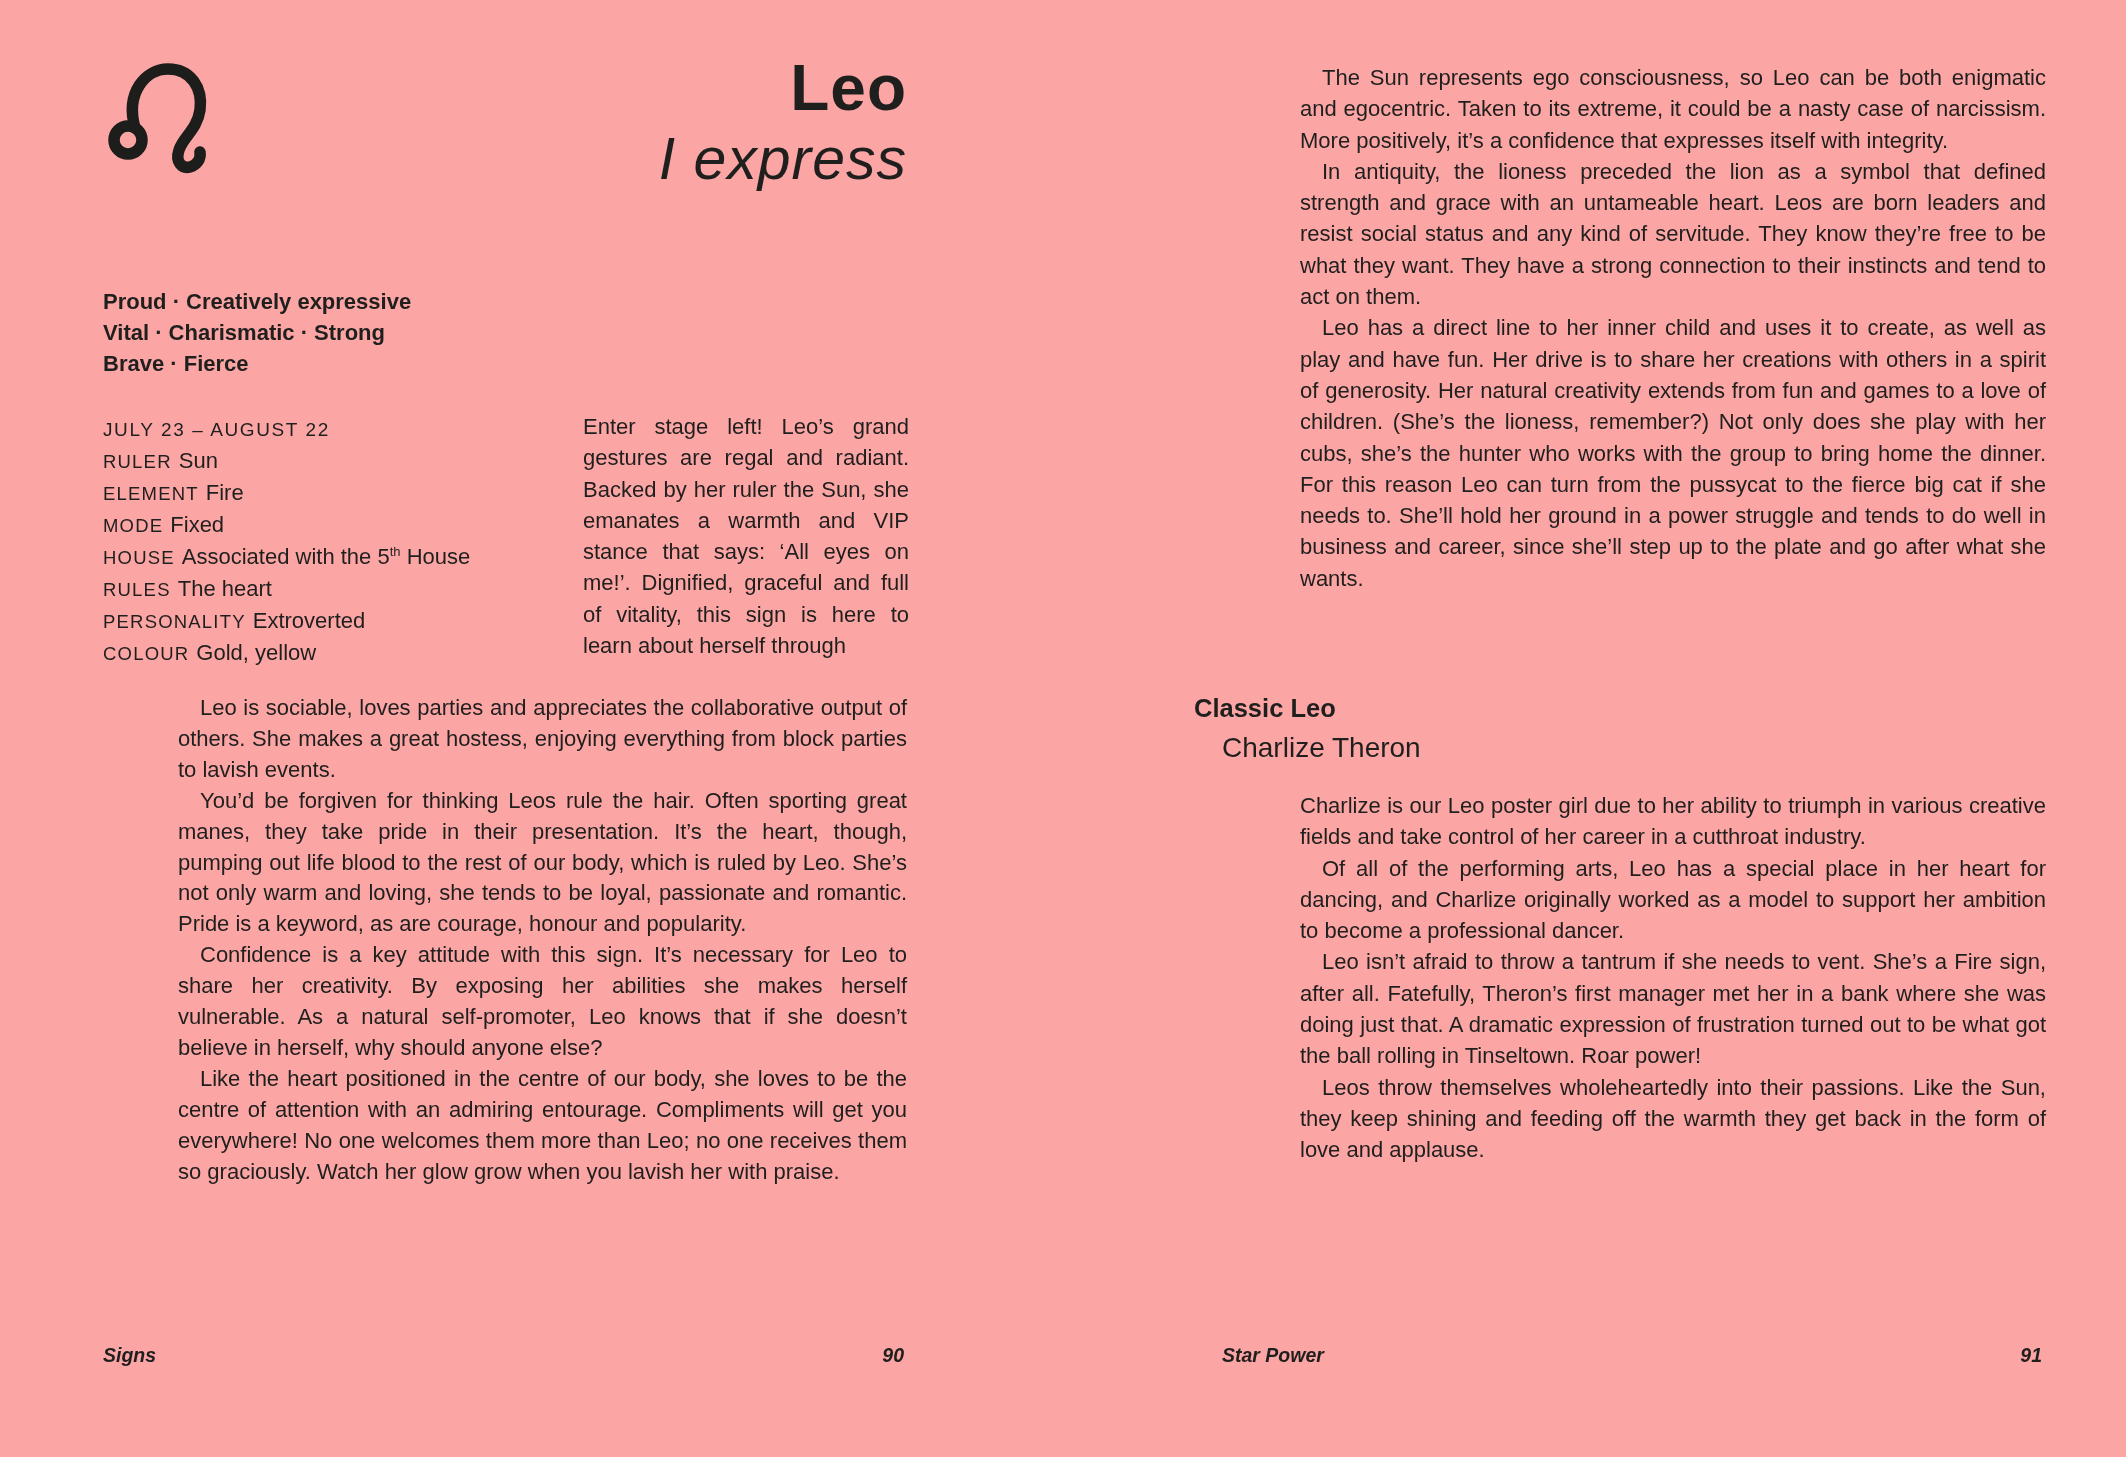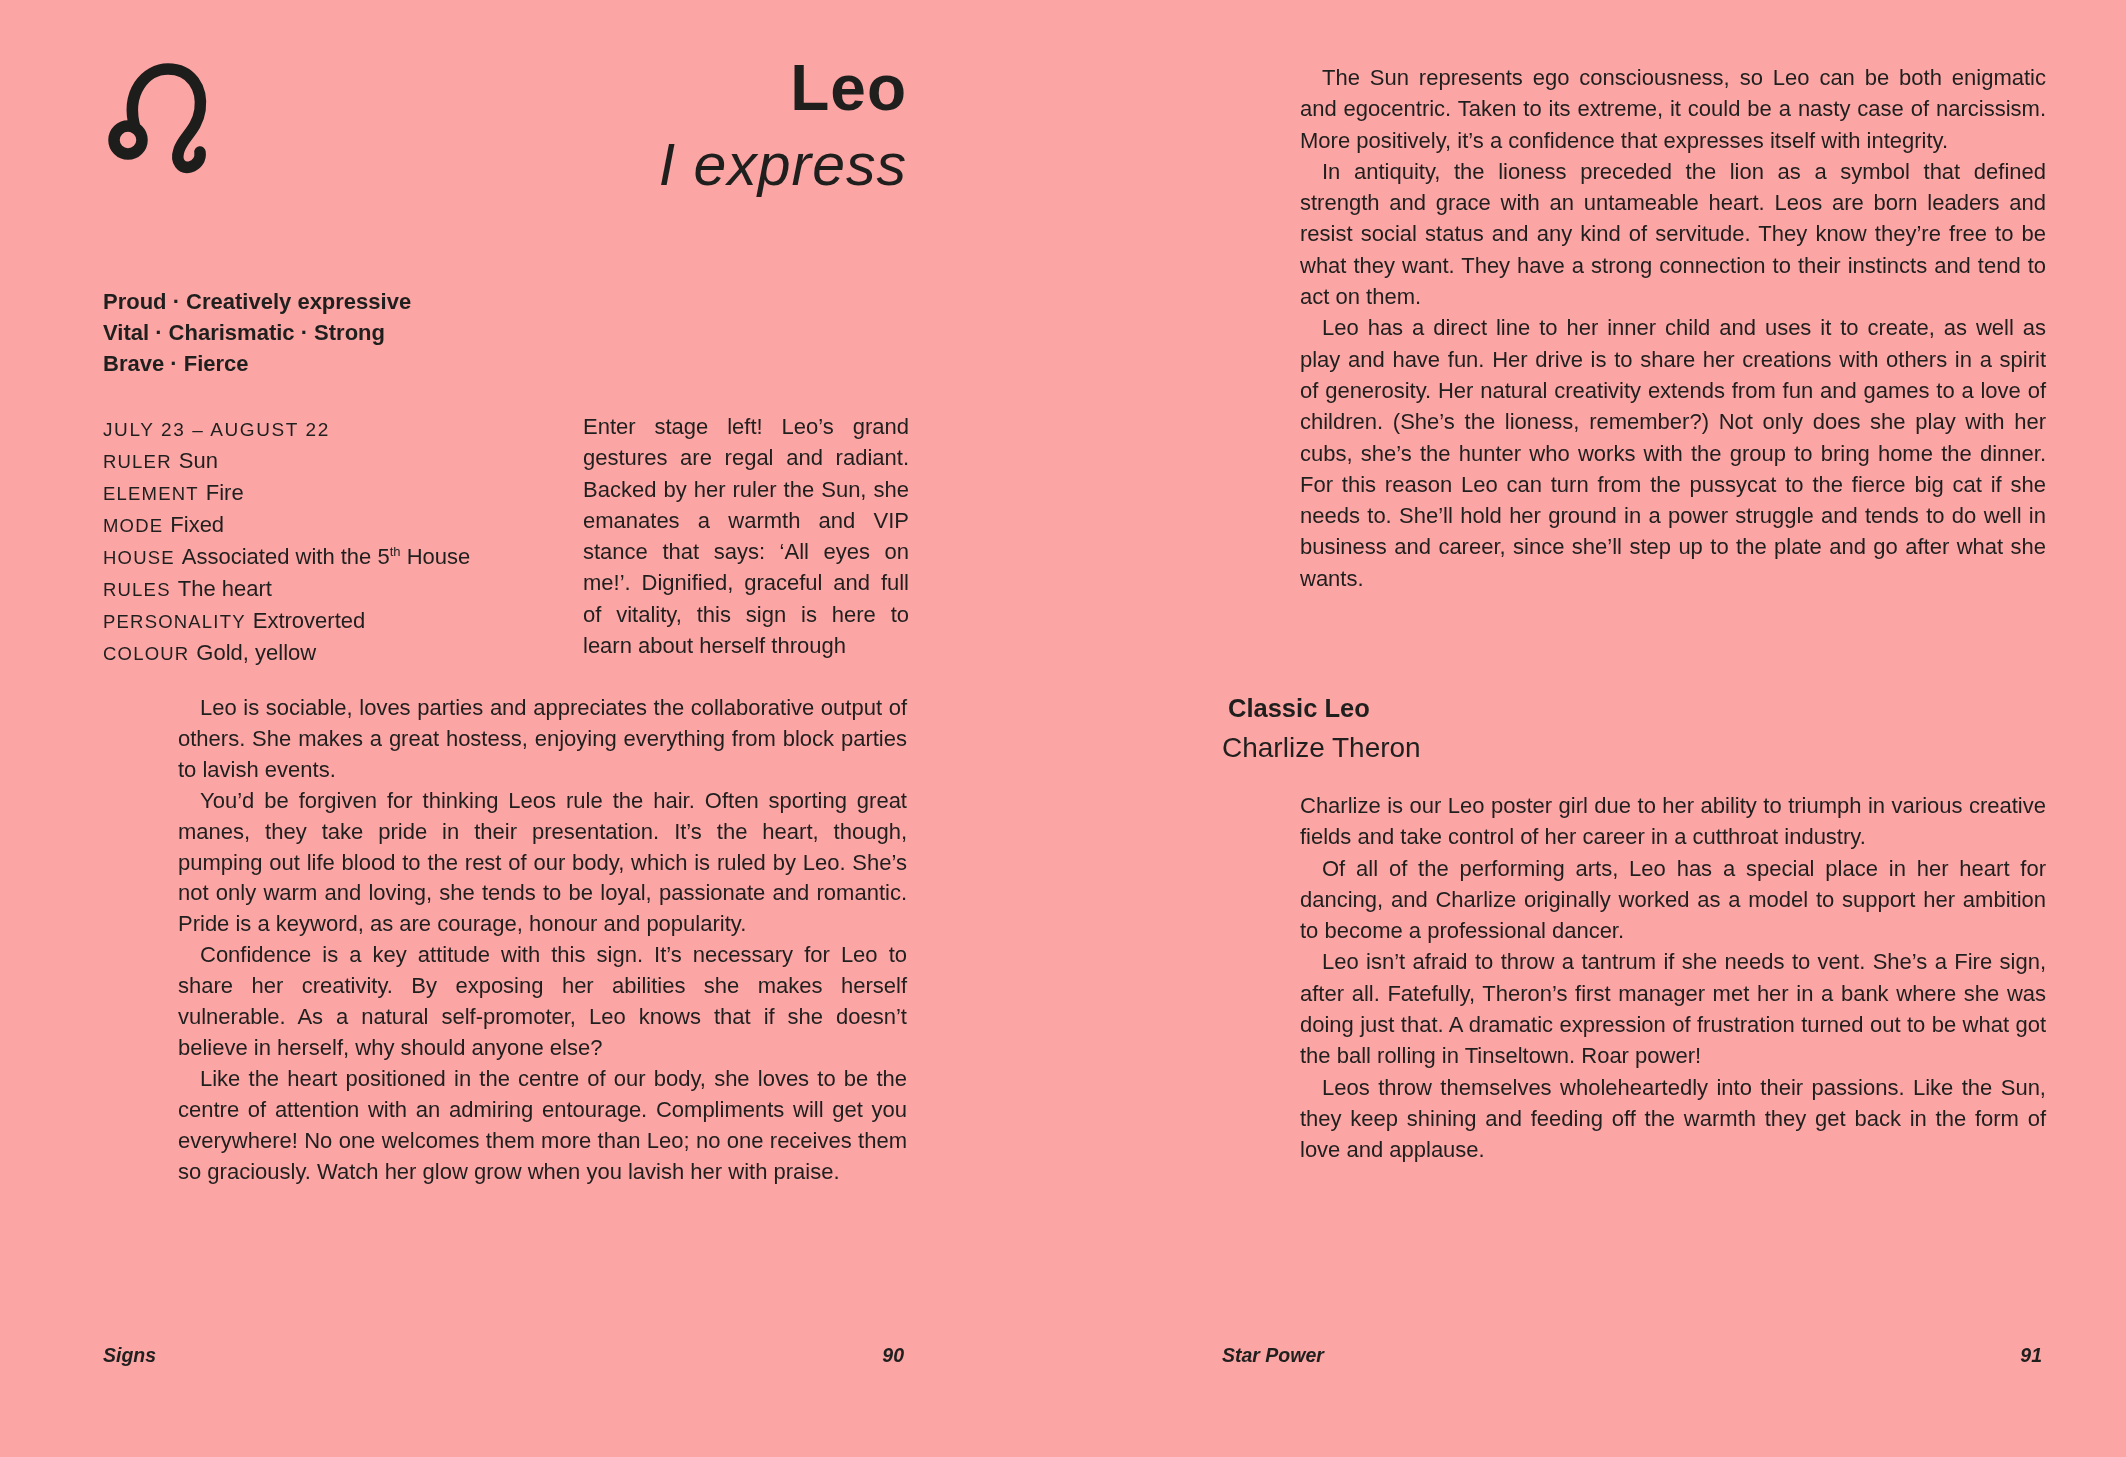--- a/index.html
+++ b/index.html
@@ -16,21 +16,21 @@
   
   .leo-symbol { left:88px; top:54px; }
 
   .title-block { top:56px; right:1219px; text-align:right; }
   .page-title {
     font-size:64px; font-weight:bold; line-height:1;
     letter-spacing:1px;
   }
   .page-subtitle {
     font-size:59px; font-style:italic; font-weight:normal;
-    line-height:1.0; margin-top:16px; letter-spacing:1px;
+    line-height:1.0; margin-top:10px; letter-spacing:1px;
   }
 
   .traits { left:103px; top:286px; font-size:22px; font-weight:bold; line-height:31px; }
 
   .info-block { left:103px; top:413px; width:478px; font-size:22px; line-height:31px; }
   .info-line { white-space:nowrap; }
   .info-label { font-size:18.5px; letter-spacing:1.2px; margin-right:7px; }
   .info-date { font-size:19px; letter-spacing:1.6px; }
   .info-value sup { font-size:13px; line-height:0; }
 
@@ -51,21 +51,21 @@
     display:flex; justify-content:space-between;font-style:italic;
   }
   .footer-left  { left:103px;  width:801px; }
   .footer-right { left:1222px; width:820px; }
 
   
   .body-right-top {
     left:1300px; top:62px; width:746px;
     font-size:22px; line-height:31.3px; text-align:justify;
   }
-  .section-heading { left:1228px; top:694px; font-size:25.5px; font-weight:bold; line-height:1.1; }
+  .section-heading { left:1194px; top:694px; font-size:25.5px; font-weight:bold; line-height:1.1; }
   .section-subheading { left:1222px; top:696px; font-size:28px; line-height:1.1;margin-top:37px; }
   .body-right-bottom {
     left:1300px; top:790px; width:746px;
     font-size:22px; line-height:31.3px; text-align:justify;
   }
 </style>
 </head>
 <body>
 
 <div class="spread">

